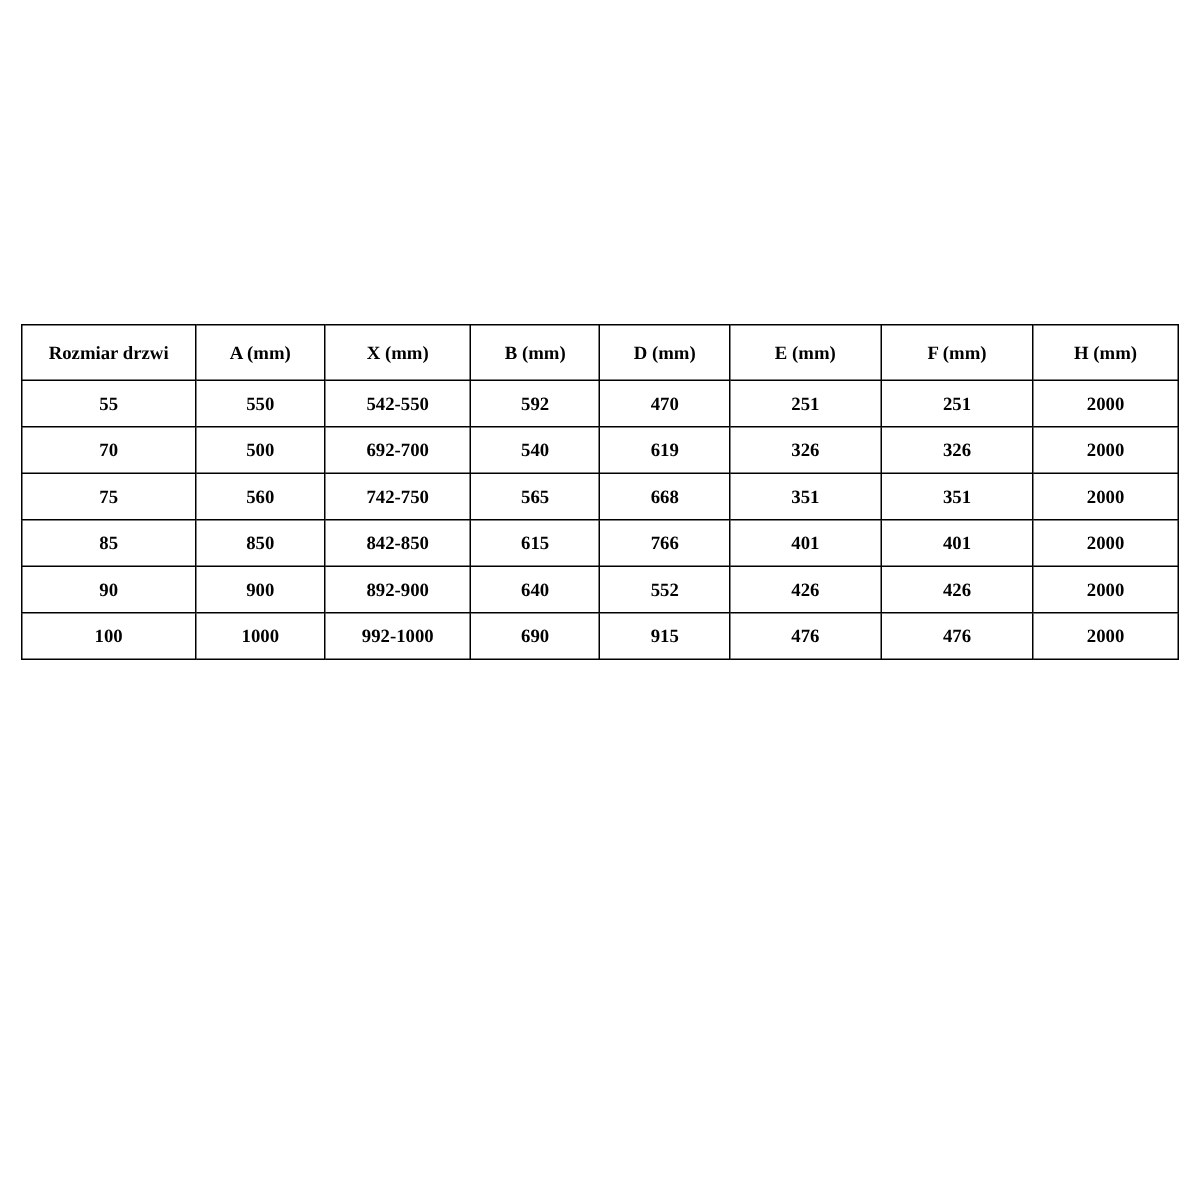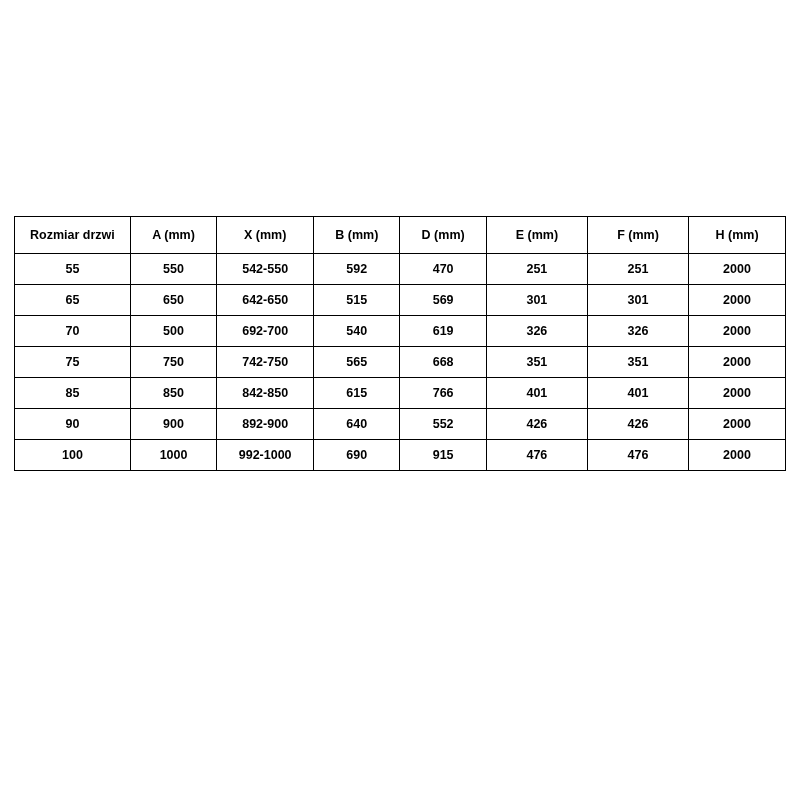--- a/index.html
+++ b/index.html
@@ -11,20 +11,21 @@
     height: 800px;
     background: #ffffff;
     font-family: "Liberation Sans", sans-serif;
     position: relative;
   }
   #table-wrap {
     position: absolute;
     left: 14px;
     top: 216px;
     width: 772px;
+    font-family: Liberation Serif, serif;
   }
   table {
     border-collapse: collapse;
     width: 772px;
     table-layout: fixed;
   }
   td, th {
     border: 1px solid #000000;
     text-align: center;
     vertical-align: middle;
@@ -80,42 +81,32 @@
         <td>55</td>
         <td>550</td>
         <td>542-550</td>
         <td>592</td>
         <td>470</td>
         <td>251</td>
         <td>251</td>
         <td>2000</td>
       </tr>
       <tr>
-        <td>65</td>
-        <td>650</td>
-        <td>642-650</td>
-        <td>515</td>
-        <td>569</td>
-        <td>301</td>
-        <td>301</td>
-        <td>2000</td>
-      </tr>
-      <tr>
         <td>70</td>
         <td>500</td>
         <td>692-700</td>
         <td>540</td>
         <td>619</td>
         <td>326</td>
         <td>326</td>
         <td>2000</td>
       </tr>
       <tr>
         <td>75</td>
-        <td>750</td>
+        <td>560</td>
         <td>742-750</td>
         <td>565</td>
         <td>668</td>
         <td>351</td>
         <td>351</td>
         <td>2000</td>
       </tr>
       <tr>
         <td>85</td>
         <td>850</td>

